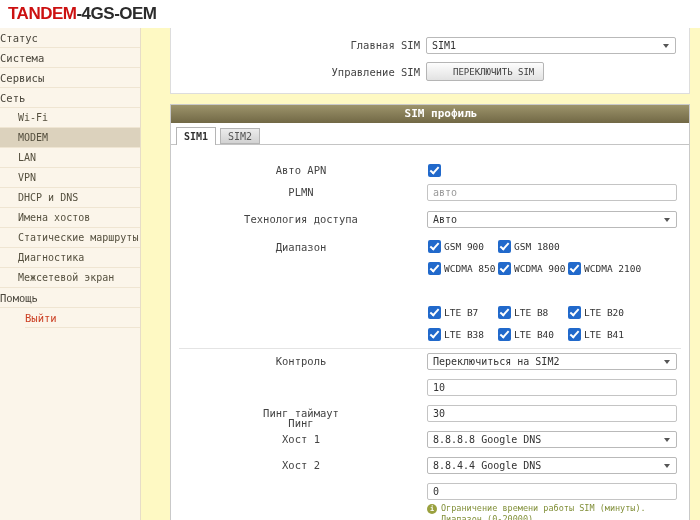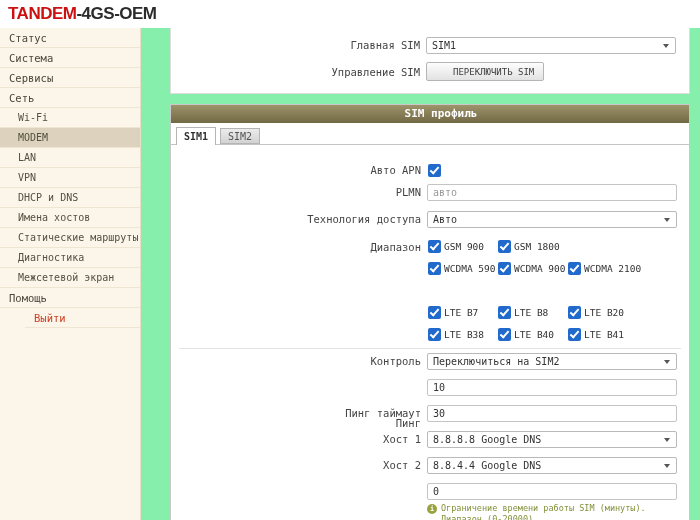--- a/index.html
+++ b/index.html
@@ -1,31 +1,31 @@
 <!DOCTYPE html>
 <html><head>
 <meta charset="utf-8">
 <style>
   * { margin:0; padding:0; box-sizing:border-box; }
   html,body { background:#fff; }
   .screen {
     position:relative; width:700px; height:520px; overflow:hidden;
-    background:#86efac; font-family:"DejaVu Sans Mono", monospace; font-size:10.5px; color:#3c3c3c;
+    background:#fef9c3; font-family:"DejaVu Sans Mono", monospace; font-size:10.5px; color:#3c3c3c;
   }
   
   .header { position:absolute; left:0; top:0; width:700px; height:28px; background:#fff; z-index:5; }
   .logo { position:absolute; left:8px; top:4px; font-family:"Liberation Sans", sans-serif;
           font-weight:bold; font-size:17px; letter-spacing:-0.5px; color:#2b2b2b; }
   .logo .brand { color:#cc1111; }
   
   .sidebar { position:absolute; left:0; top:28px; width:141px; height:492px;
              background:#fbf5ea; border-right:1px solid #e7ddc8; }
   .side-item, .side-sub {
     height:20px; line-height:20px; border-bottom:1px solid #efe5d2;
-    padding-left:9px; color:#4a463c; cursor:pointer; white-space:nowrap; overflow:hidden;
+    color:#4a463c; cursor:pointer; white-space:nowrap; overflow:hidden;
   }
   .side-sub { padding-left:18px; font-size:10px; color:#55503f; }
   .side-sub.selected { background:#dcd2bd; }
   .side-item.logout { color:#cc4125;margin-left:25px; }
   
   .flabel { position:absolute; left:180px; width:240px; text-align:right;
             line-height:17px; color:#444; font-size:10.5px; }
   .sel { position:absolute; width:250px; height:17px; background:#fff;
          border:1px solid #b9b9b9; border-radius:2px; font-size:10px; color:#333;
          line-height:15px; padding:0 18px 0 5px; white-space:nowrap; overflow:hidden; cursor:pointer; }
@@ -51,21 +51,21 @@
   .panel-hd { position:absolute; left:0; top:0; width:518px; height:18px; line-height:18px;
               background:linear-gradient(#9d946b,#716845); color:#fff; font-weight:bold;
               font-size:11px; padding-left:22px;text-align:center; }
   .tabline { position:absolute; left:0; top:39px; width:518px; height:1px; background:#c4c4c4; }
   .tab { position:absolute; text-align:center; font-size:10px; cursor:pointer; }
   .tab-active { left:5px; top:22px; width:40px; height:18px; line-height:17px;
                 background:#fff; border:1px solid #b5b5b5; border-bottom:none;
                 color:#2f2f2f; font-weight:bold; z-index:2; }
   .tab-idle { left:49px; top:23px; width:40px; height:16px; line-height:15px;
               background:linear-gradient(#ececec,#d2d2d2); border:1px solid #b5b5b5; color:#555; }
-  .plabel { position:absolute; left:10px; width:240px; text-align:right;
+  .plabel { position:absolute; left:10px; width:240px; text-align:center;
             line-height:17px; color:#444; font-size:10.5px; }
   .pctrl-sel { left:256px; }
   .pctrl-inp { left:256px; }
   .band-row { position:absolute; left:257px; height:14px; width:250px; }
   .band-cell { position:absolute; display:inline-flex; align-items:center; gap:3px; }
   .band-label { font-size:9.5px; color:#333; white-space:nowrap; }
   .divider { position:absolute; left:8px; top:243px; width:502px; height:1px; background:#e4e4e4; }
   .hint { position:absolute; left:256px; top:398px; width:260px; font-size:8.5px;
           color:#82903a; line-height:11px; display:flex; gap:4px; align-items:flex-start; }
   .hint-icon { width:10px; height:10px; border-radius:50%; background:#9aa13f; color:#fff;
@@ -133,21 +133,21 @@
           <span class="band-label">GSM 900</span>
         </span>
       <span class="band-cell" style="left:70px;">
           <span class="cb"></span>
           <span class="band-label">GSM 1800</span>
         </span>
     </div>
     <div class="band-row" style="top:157px;">
       <span class="band-cell" style="left:0px;">
           <span class="cb"></span>
-          <span class="band-label">WCDMA 590</span>
+          <span class="band-label">WCDMA 850</span>
         </span>
       <span class="band-cell" style="left:70px;">
           <span class="cb"></span>
           <span class="band-label">WCDMA 900</span>
         </span>
       <span class="band-cell" style="left:140px;">
           <span class="cb"></span>
           <span class="band-label">WCDMA 2100</span>
         </span>
     </div>

